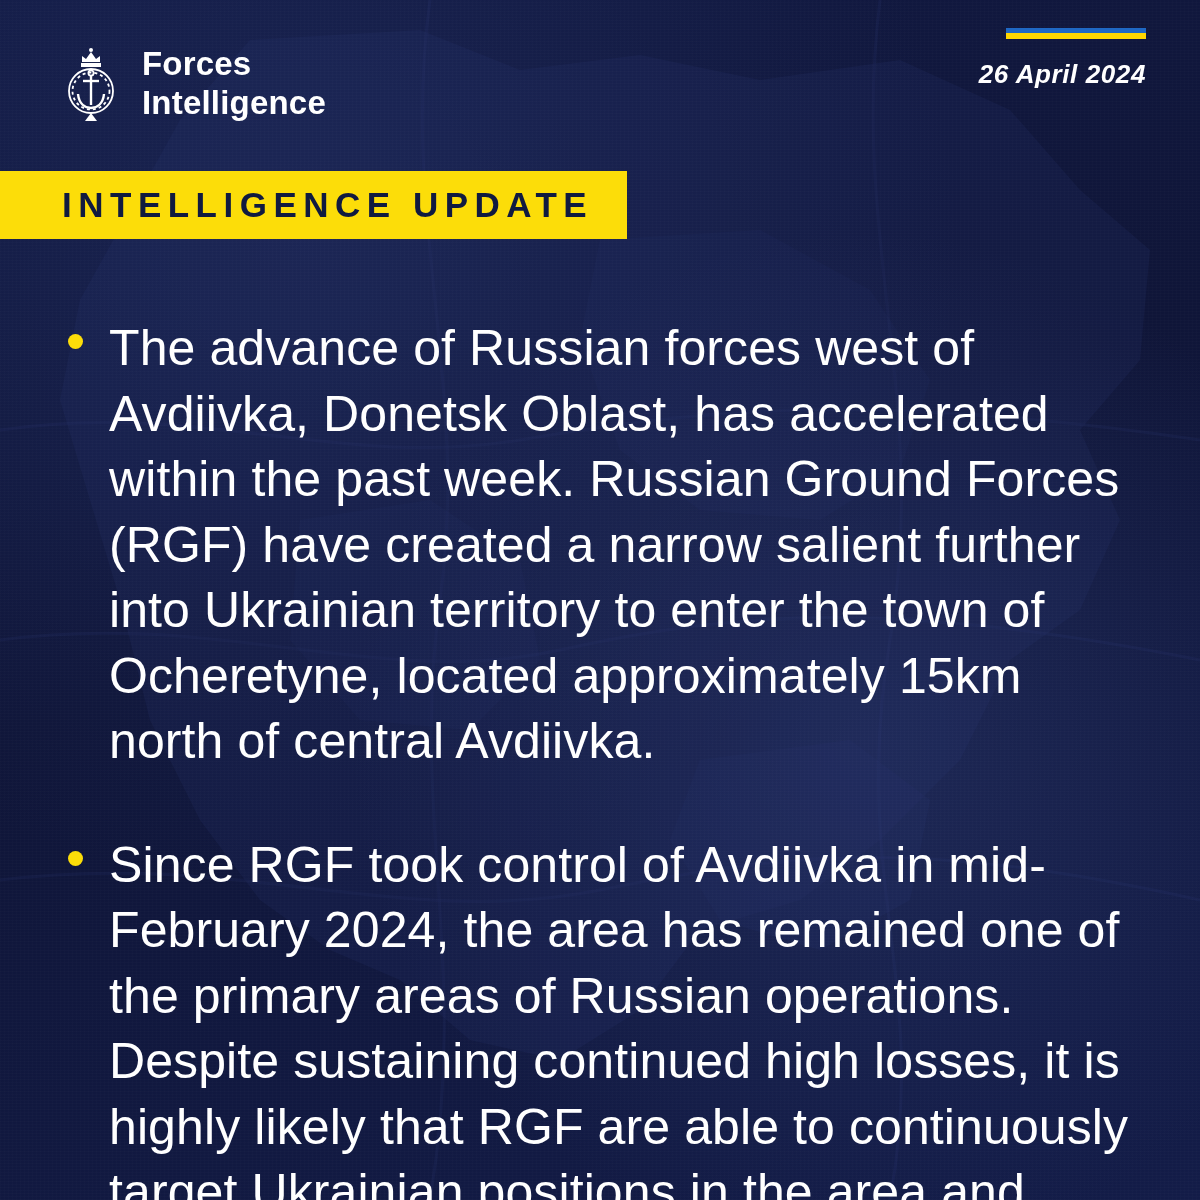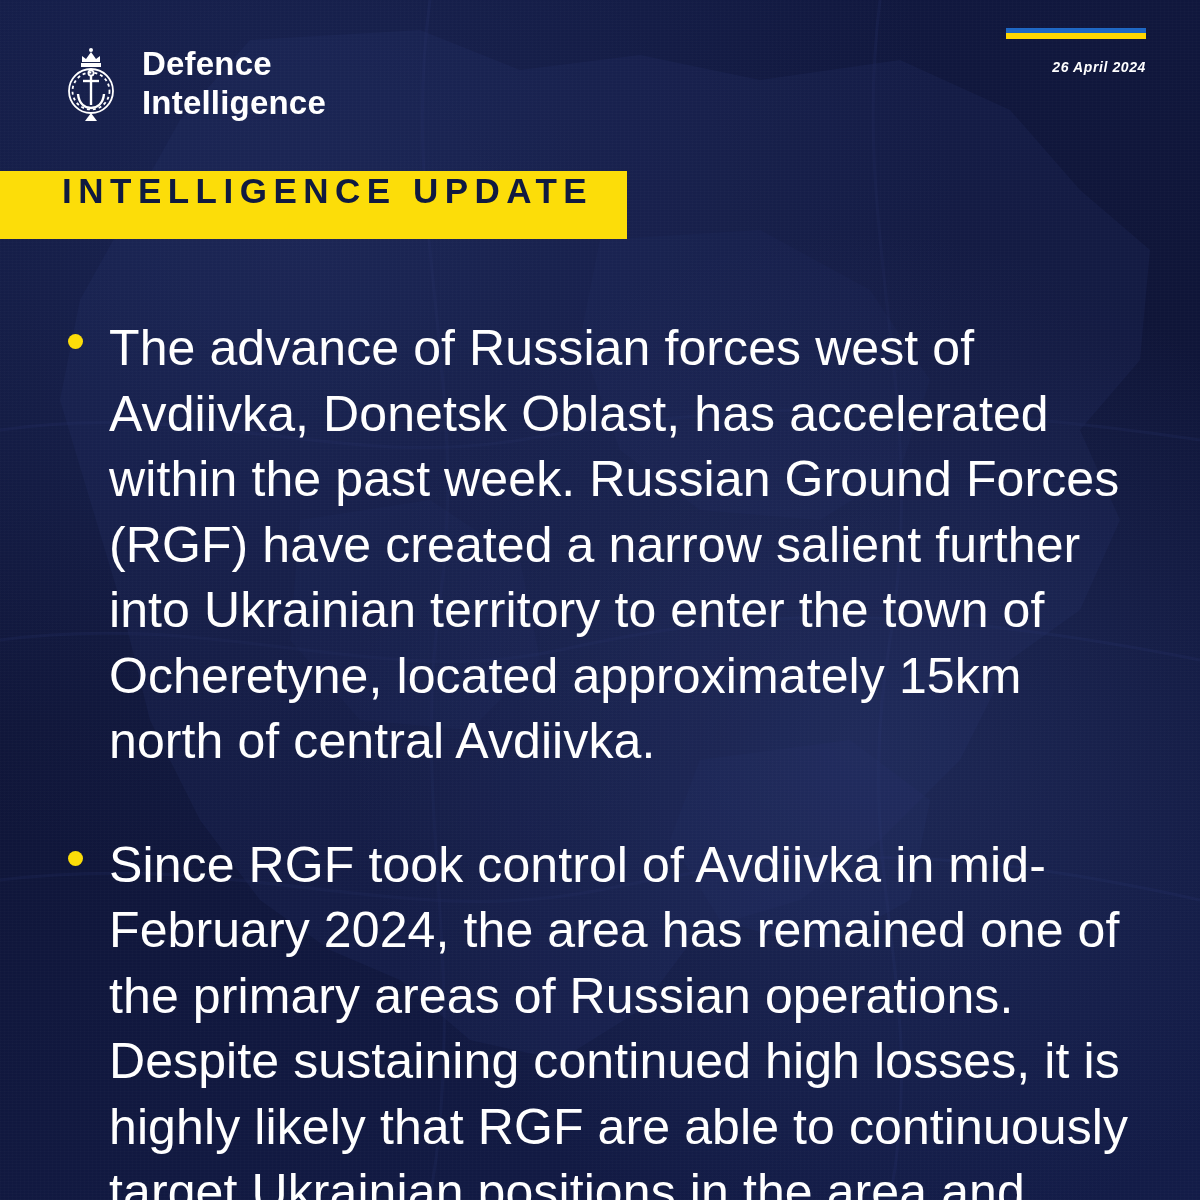--- a/index.html
+++ b/index.html
@@ -84,21 +84,21 @@
     text-align: right;
     color: #ffffff;
   }
   .update-title {
     font-size: 21px;
     letter-spacing: 3.6px;
     font-weight: 700;
   }
   .update-date {
     margin-top: 7px;
-    font-size: 14px;
+    font-size: 26px;
     font-style: italic;
     font-weight: 700;
     letter-spacing: 0.6px;
   }
 
   .flag {
     position: absolute;
     right: 54px;
     top: 28px;
     width: 140px;
@@ -114,21 +114,21 @@
   }
 
   
   .banner {
     position: absolute;
     left: 0;
     top: 171px;
     height: 68px;
     background: #fcdd09;
     display: flex;
-    align-items: flex-start;
+    align-items: center;
     padding: 0 34px 0 62px;
   }
   .banner-text {
     color: #101a40;
     font-size: 35px;
     font-weight: 700;
     letter-spacing: 6.5px;
   }
 
   
@@ -201,21 +201,21 @@
           <circle cx="29" cy="44" r="22"></circle>
           <circle cx="29" cy="44" r="18.5" stroke-dasharray="3 3"></circle>
 
           <path d="M29 28 L29 58" stroke-width="2.4"></path>
           <path d="M21 34 L37 34" stroke-width="2.4"></path>
           <path d="M16 47 C 17 57, 23 61, 29 61 C 35 61, 41 57, 42 47" stroke-width="2.4"></path>
           <circle cx="29" cy="26" r="2.6"></circle>
         </g>
         <path d="M29 66 L23 74 L35 74 Z" fill="#ffffff"></path>
       </svg>
-      <div class="brand-text">Defence
+      <div class="brand-text">Forces
 Intelligence</div>
     </div>
 
     <div class="flag">
       <div class="flag-blue"></div>
       <div class="flag-yellow"></div>
     </div>
 
     <div class="update-block">
       <div class="update-date">26 April 2024</div>

